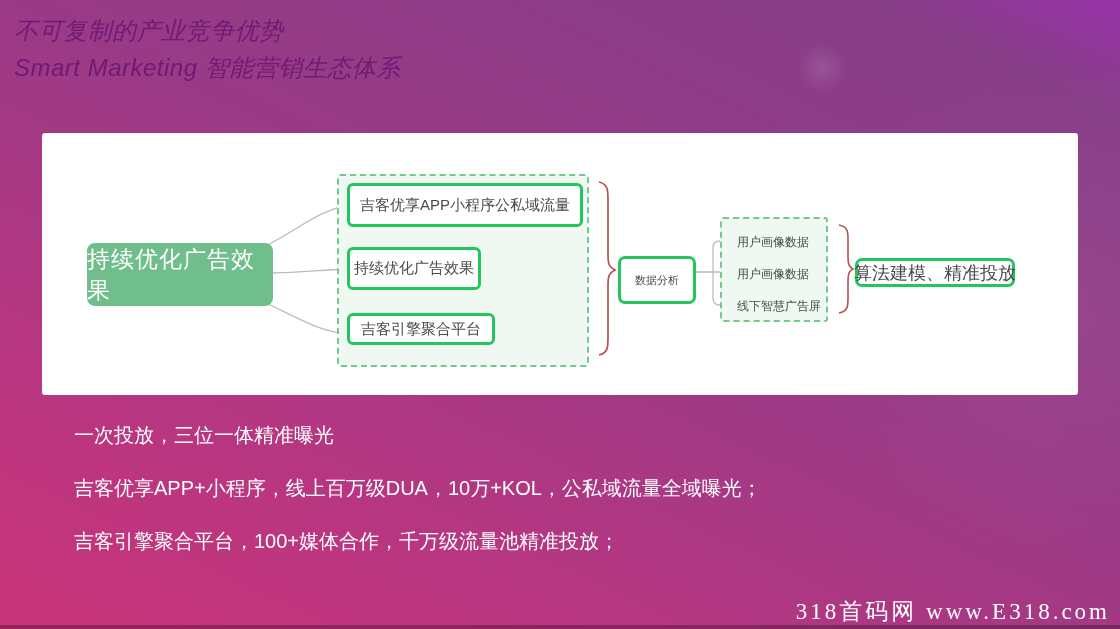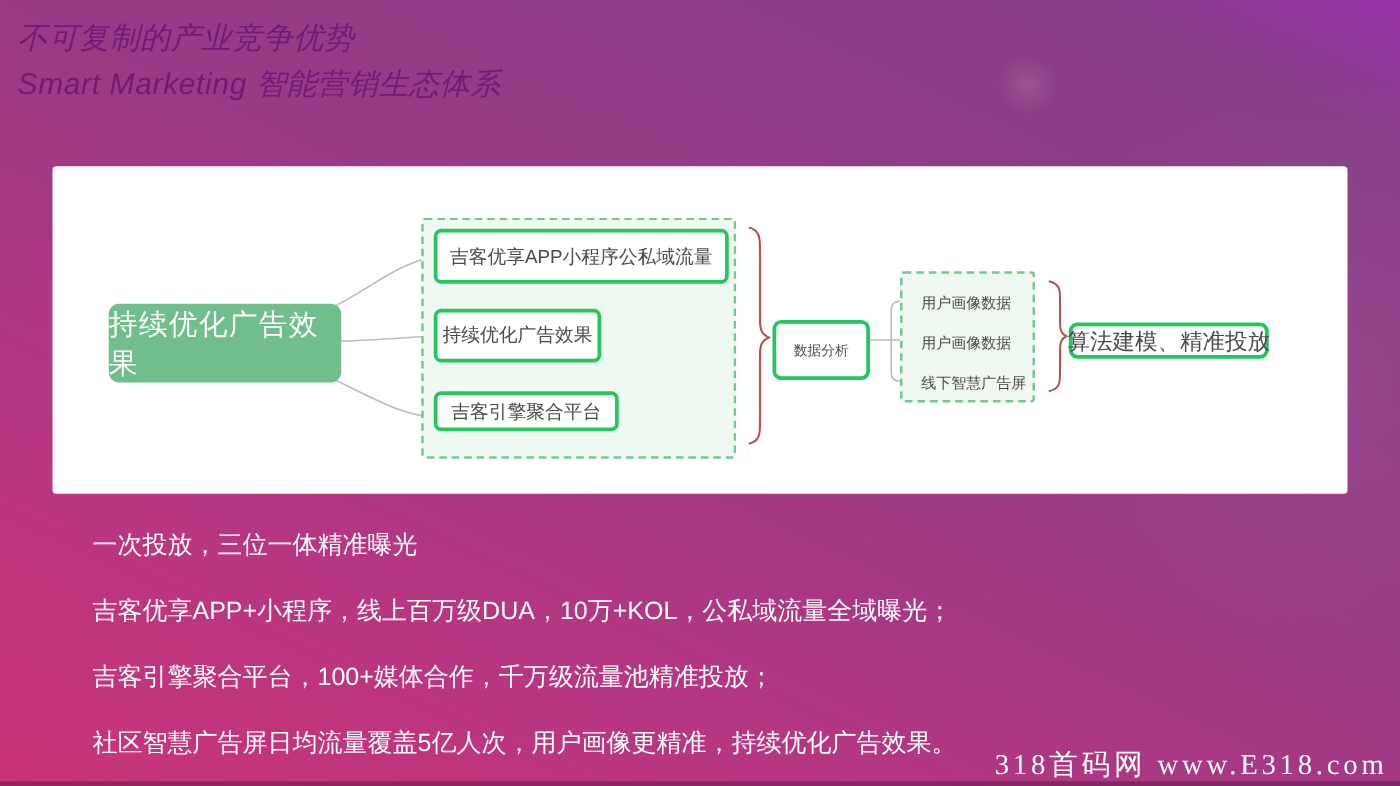--- a/index.html
+++ b/index.html
@@ -114,18 +114,17 @@
   <div class="data-item di2">用户画像数据</div>
   <div class="data-item di3">线下智慧广告屏</div>
 
   <div class="node outcome-node">算法建模、精准投放</div>
 </div>
 
 <div class="bullets">
   <div class="line">一次投放，三位一体精准曝光</div>
   <div class="line">吉客优享APP+小程序，线上百万级DUA，10万+KOL，公私域流量全域曝光；</div>
   <div class="line">吉客引擎聚合平台，100+媒体合作，千万级流量池精准投放；</div>
-  <div class="line">社区智慧广告屏日均流量覆盖5亿人次，用户画像更精准，持续优化广告效果。</div>
 </div>
 
 <div class="watermark">318首码网 www.E318.com</div>
 
 <div class="bottom-edge"></div>
 
 </body></html>

